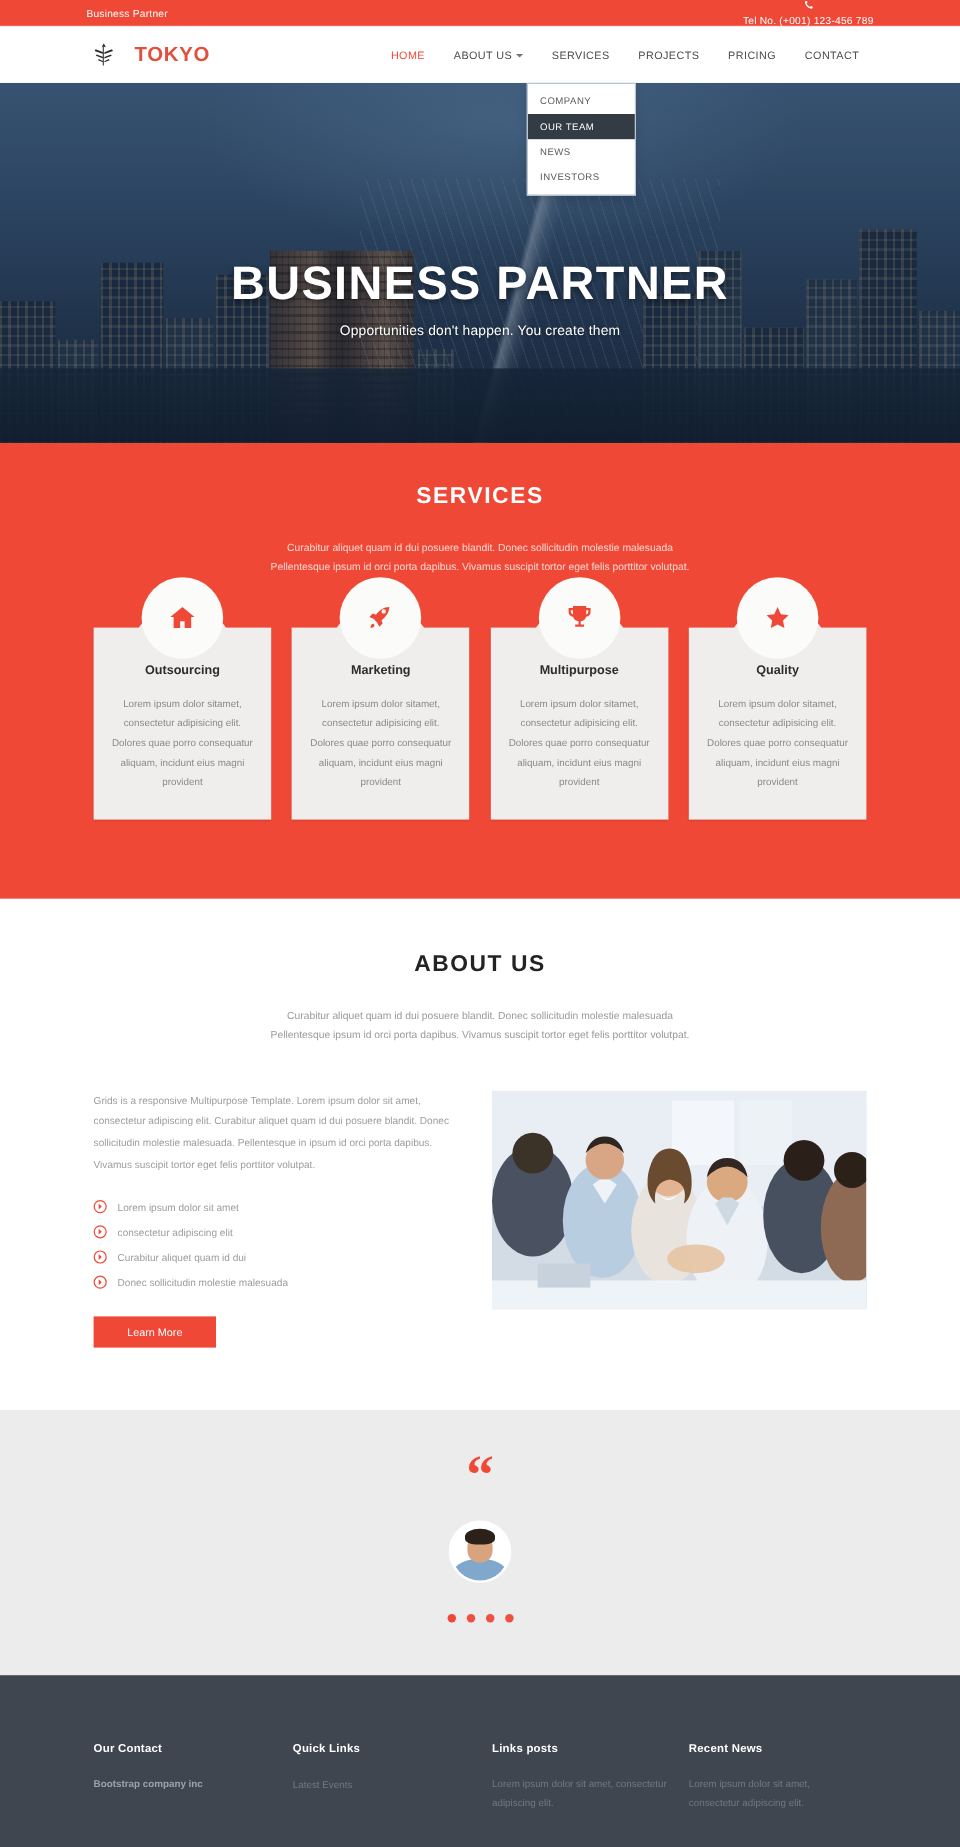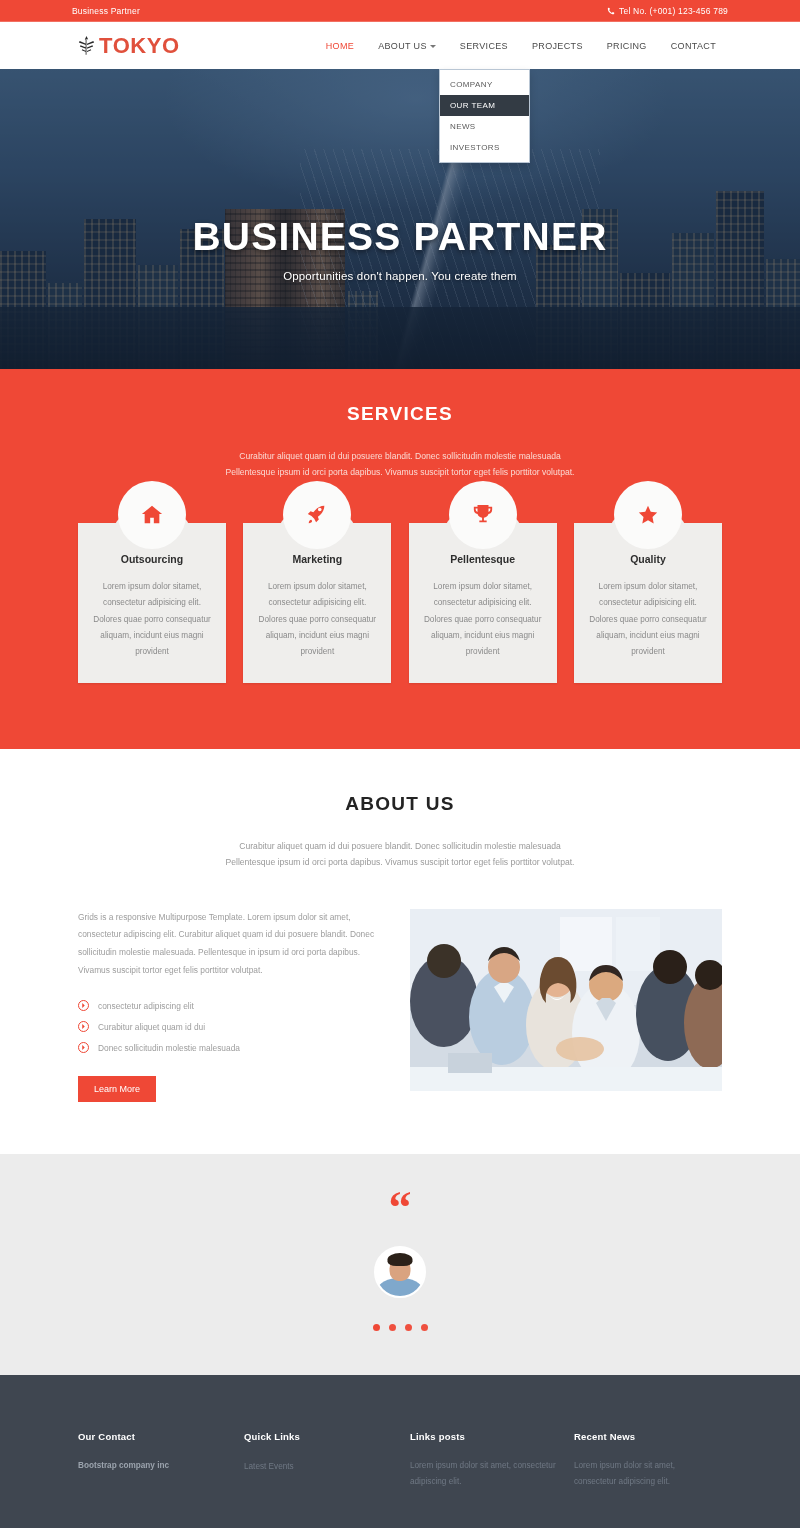--- a/index.html
+++ b/index.html
@@ -22,42 +22,43 @@
     justify-content: space-between;
     padding: 0 72px;
     border-bottom: 1px solid rgba(255,255,255,.22);
   }
   .topbar .tb-left, .topbar .tb-right {
     color: #fff;
     font-size: 8.5px;
     letter-spacing: .2px;
     white-space: nowrap;
   }
-  .topbar .tb-right { display: flex; align-items: center; gap: 4px; }
+  .topbar .tb-right { display: flex; align-items: center; gap: 4px; flex-direction: column; }
   .phone-icon { display: inline-block; width: 8px; height: 8px; color: #fff; }
   .phone-icon svg { display: block; }
 
   
   .header {
     height: 47px;
     background: #fff;
     display: flex;
     align-items: center;
     justify-content: space-between;
     padding: 0 72px 0 78px;
     position: relative;
     z-index: 40;
   }
   .logo { display: flex; align-items: center; gap: 4px; }
   .logo-mark { width: 17px; height: 19px; display: block; }
   .logo-text {
-    font-size: 22px;
+    font-size: 17px;
     font-weight: bold;
     color: #e0503c;
     letter-spacing: .6px;
+    margin-left: 13px;
   }
   .nav { display: flex; align-items: center; gap: 0; }
   .nav-item {
     position: relative;
     font-size: 9px;
     letter-spacing: .35px;
     color: #4a4a4a;
     padding: 6px 12px;
     cursor: pointer;
     white-space: nowrap;
@@ -263,21 +264,21 @@
     flex: 0 0 11px;
   }
   .bullet-icon svg { width: 5px; height: 5px; fill: #ef4836; display:block; }
   .btn-learn {
     display: inline-block;
     margin-top: 18px;
     background: #ef4836;
     color: #fff;
     border: none;
     font-size: 9px;
-    padding: 8px 16px;
+    padding: 8px 28px;
     cursor: pointer;
     font-family: "Liberation Sans", sans-serif;
   }
   .about-right { width: 312px; }
   .about-photo {
     width: 312px; height: 182px;
     position: relative;
     overflow: hidden;
     background: linear-gradient(180deg,#e9eef3 0%, #d7dee6 55%, #c9d2dc 100%);
   }
@@ -466,21 +467,21 @@
         </div>
       </div>
 
       <div class="card-wrap">
         <div class="card-icon">
           <svg viewBox="0 0 24 24">
               <path d="M18 3V1H6v2H2v3a5 5 0 0 0 4 4.9A6 6 0 0 0 11 15v3H8v2h8v-2h-3v-3a6 6 0 0 0 5-4.1A5 5 0 0 0 22 6V3h-4zM4 6V5h2v3.8A3 3 0 0 1 4 6zm16 0a3 3 0 0 1-2 2.8V5h2v1z"></path>
             </svg>
         </div>
         <div class="card">
-          <div class="card-title">Pellentesque</div>
+          <div class="card-title">Multipurpose</div>
           <div class="card-text">Lorem ipsum dolor sitamet, consectetur adipisicing elit. Dolores quae porro consequatur aliquam, incidunt eius magni provident</div>
         </div>
       </div>
 
       <div class="card-wrap">
         <div class="card-icon">
           <svg viewBox="0 0 24 24">
               <path d="M12 2l3 6.5 7 .9-5.1 4.8 1.3 7L12 17.8 5.8 21.2l1.3-7L2 9.4l7-.9L12 2z"></path>
             </svg>
         </div>
@@ -493,20 +494,28 @@
     </div>
   </div>
 
   <div class="about">
     <div class="section-title">ABOUT US</div>
     <div class="section-desc">Curabitur aliquet quam id dui posuere blandit. Donec sollicitudin molestie malesuada Pellentesque ipsum id orci porta dapibus. Vivamus suscipit tortor eget felis porttitor volutpat.</div>
     <div class="about-body">
       <div class="about-left">
         <div class="about-para">Grids is a responsive Multipurpose Template. Lorem ipsum dolor sit amet, consectetur adipiscing elit. Curabitur aliquet quam id dui posuere blandit. Donec sollicitudin molestie malesuada. Pellentesque in ipsum id orci porta dapibus. Vivamus suscipit tortor eget felis porttitor volutpat.</div>
         <ul class="about-list">
+          <li>
+            <span class="bullet-icon">
+                <svg viewBox="0 0 8 8">
+                  <path d="M2 0l4 4-4 4z"></path>
+                </svg>
+              </span>
+            <span>Lorem ipsum dolor sit amet</span>
+          </li>
           <li>
             <span class="bullet-icon">
                 <svg viewBox="0 0 8 8">
                   <path d="M2 0l4 4-4 4z"></path>
                 </svg>
               </span>
             <span>consectetur adipiscing elit</span>
           </li>
           <li>
             <span class="bullet-icon">

